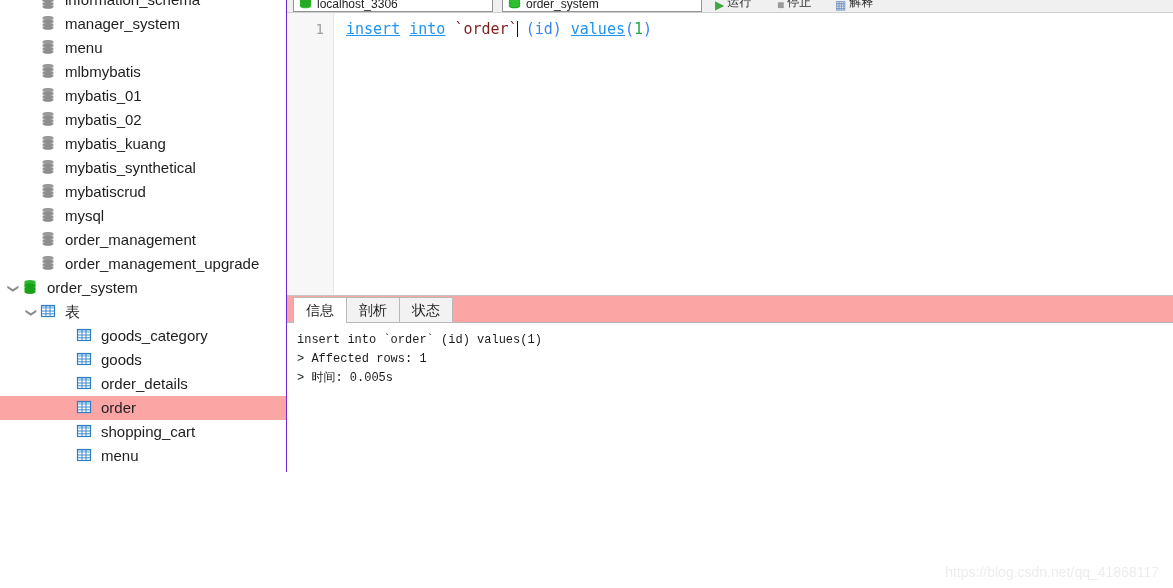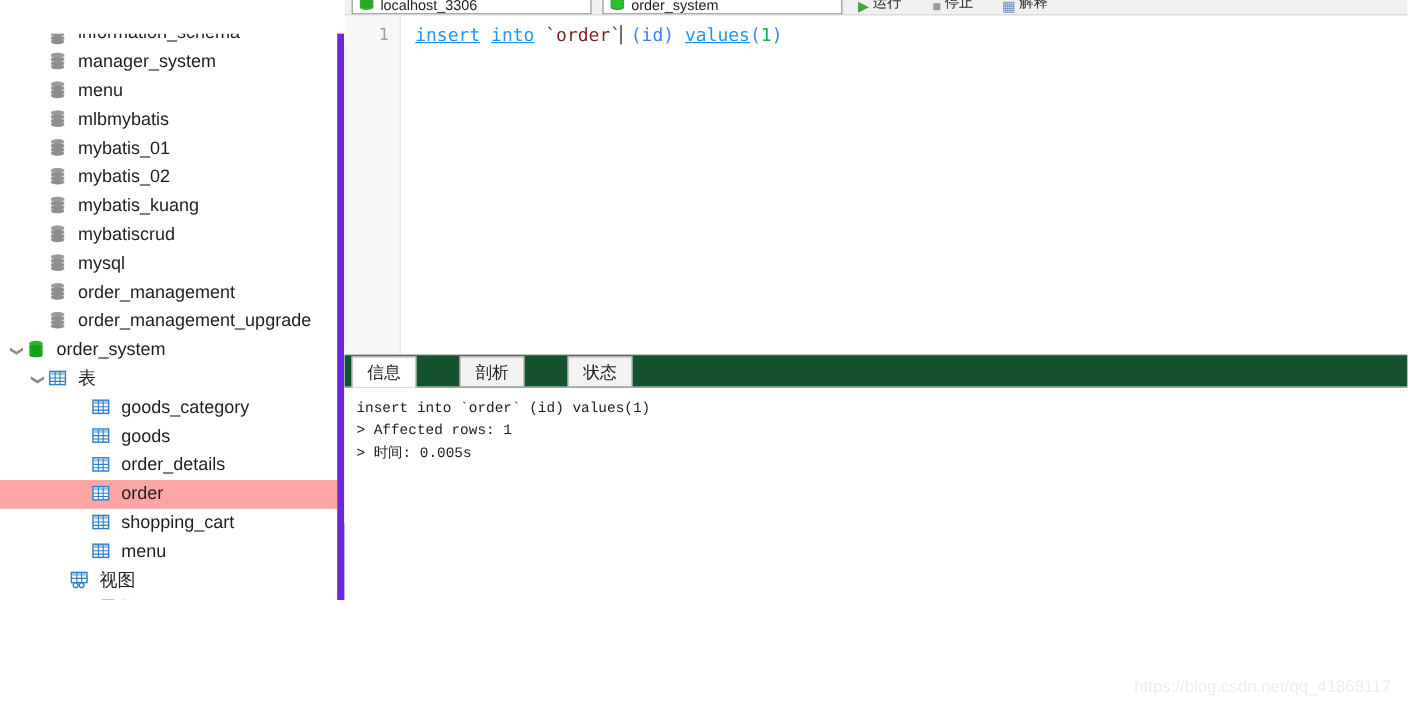--- a/index.html
+++ b/index.html
@@ -22,26 +22,25 @@
     height: 588px;
     display: flex;
     position: relative;
   }
 
   
   #sidebar {
     width: 287px;
     height: 472px;
     background: #ffffff;
-    border-right: 6px solid #6d28d9;
+    border-right: 1px solid #6d28d9;
     box-sizing: border-box;
     overflow: hidden;
     position: relative;
     flex: 0 0 287px;
-    margin-top: 28px;
   }
   .tree-row {
     height: 24px;
     display: flex;
     align-items: center;
     white-space: nowrap;
     font-size: 15px;
     color: #1e1e1e;
     padding-right: 4px;
   }
@@ -182,24 +181,23 @@
     background: #ffffff;
     display: flex;
     flex-direction: column;
     position: relative;
   }
   #restabs {
     height: 26px;
     flex: 0 0 26px;
     display: flex;
     align-items: flex-end;
-    background: #14532d;
+    background: #fca5a5;
     border-bottom: 1px solid #b9b9b9;
     padding-left: 6px;
-    gap: 37px;
   }
   .restab {
     height: 25px;
     line-height: 25px;
     padding: 0 12px;
     font-size: 14px;
     color: #1b1b1b;
     border: 1px solid #b9b9b9;
     border-bottom: none;
     background: #f2f2f2;
@@ -352,20 +350,35 @@
         <span class="ico">
           <svg viewBox="0 0 16 16" width="16" height="16">
             <ellipse cx="8" cy="3" rx="5.5" ry="2" fill="#b6b6b6"></ellipse>
             <path d="M2.5 3 V12.6 a5.5 2 0 0 0 11 0 V3 Z" fill="#d2d2d2"></path>
             <ellipse cx="8" cy="3" rx="5.5" ry="2" fill="#9a9a9a"></ellipse>
             <ellipse cx="8" cy="6.4" rx="5.5" ry="2" fill="#8e8e8e"></ellipse>
             <ellipse cx="8" cy="9.8" rx="5.5" ry="2" fill="#8e8e8e"></ellipse>
             <ellipse cx="8" cy="12.8" rx="5.5" ry="2" fill="#8e8e8e"></ellipse>
           </svg>
         </span>
+        <span class="lbl">mybatis_synthetical</span>
+      </div>
+      <div class="tree-row">
+        <div style="width: 22px; flex: 0 0 22px;"></div>
+        <span class="chev spacer">❯</span>
+        <span class="ico">
+          <svg viewBox="0 0 16 16" width="16" height="16">
+            <ellipse cx="8" cy="3" rx="5.5" ry="2" fill="#b6b6b6"></ellipse>
+            <path d="M2.5 3 V12.6 a5.5 2 0 0 0 11 0 V3 Z" fill="#d2d2d2"></path>
+            <ellipse cx="8" cy="3" rx="5.5" ry="2" fill="#9a9a9a"></ellipse>
+            <ellipse cx="8" cy="6.4" rx="5.5" ry="2" fill="#8e8e8e"></ellipse>
+            <ellipse cx="8" cy="9.8" rx="5.5" ry="2" fill="#8e8e8e"></ellipse>
+            <ellipse cx="8" cy="12.8" rx="5.5" ry="2" fill="#8e8e8e"></ellipse>
+          </svg>
+        </span>
         <span class="lbl">mybatiscrud</span>
       </div>
       <div class="tree-row">
         <div style="width: 22px; flex: 0 0 22px;"></div>
         <span class="chev spacer">❯</span>
         <span class="ico">
           <svg viewBox="0 0 16 16" width="16" height="16">
             <ellipse cx="8" cy="3" rx="5.5" ry="2" fill="#b6b6b6"></ellipse>
             <path d="M2.5 3 V12.6 a5.5 2 0 0 0 11 0 V3 Z" fill="#d2d2d2"></path>
             <ellipse cx="8" cy="3" rx="5.5" ry="2" fill="#9a9a9a"></ellipse>

